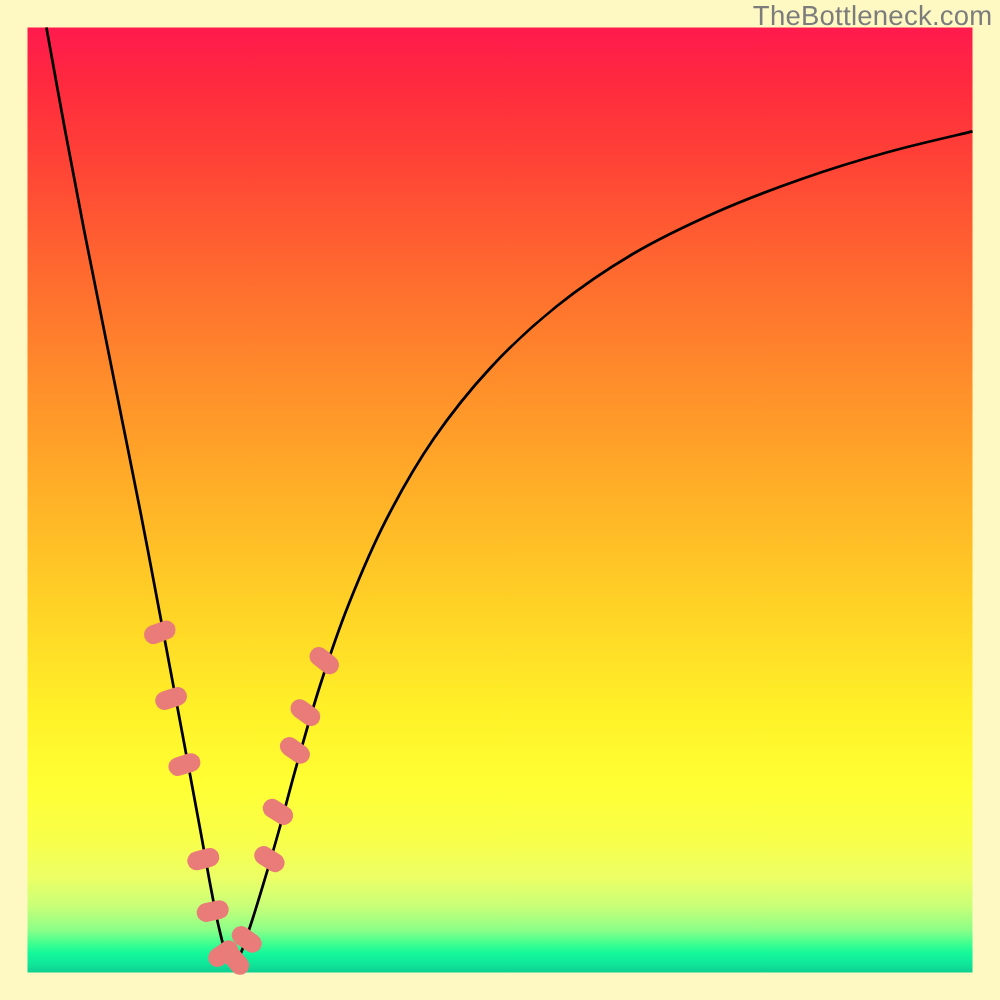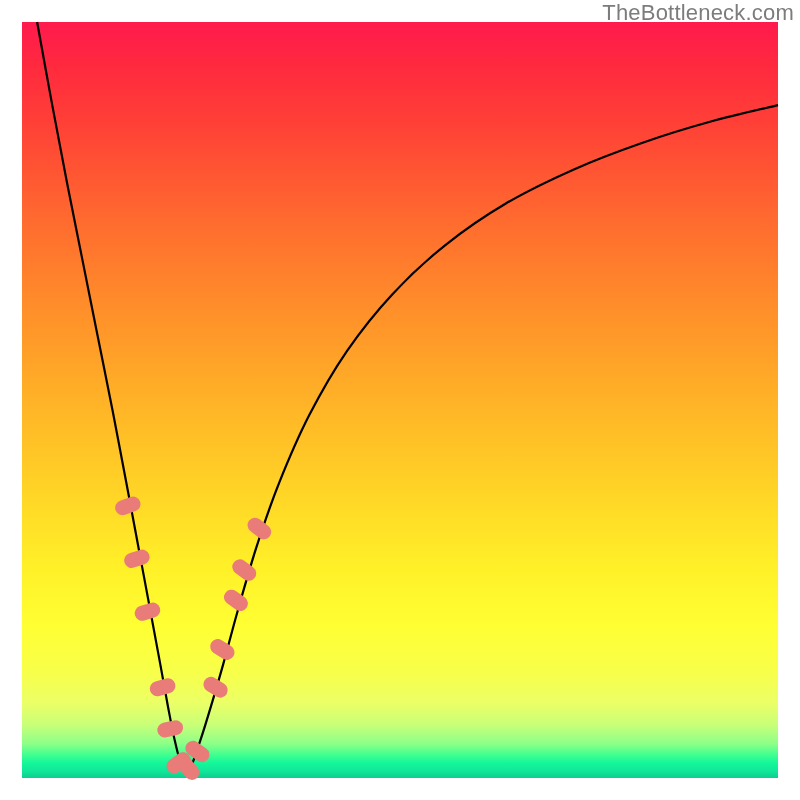--- a/index.html
+++ b/index.html
@@ -10,21 +10,21 @@
     overflow: hidden;
     background: #000;
     font-family: Arial, Helvetica, sans-serif;
   }
   .frame {
     position: absolute;
     top: 0;
     left: 0;
     width: 800px;
     height: 800px;
-    background: #ffffff;
+    background: #fef9c3;
   }
   .plot-area {
     position: absolute;
     top: 22px;
     left: 22px;
     width: 756px;
     height: 756px;
     
     background: linear-gradient(
       to bottom,

